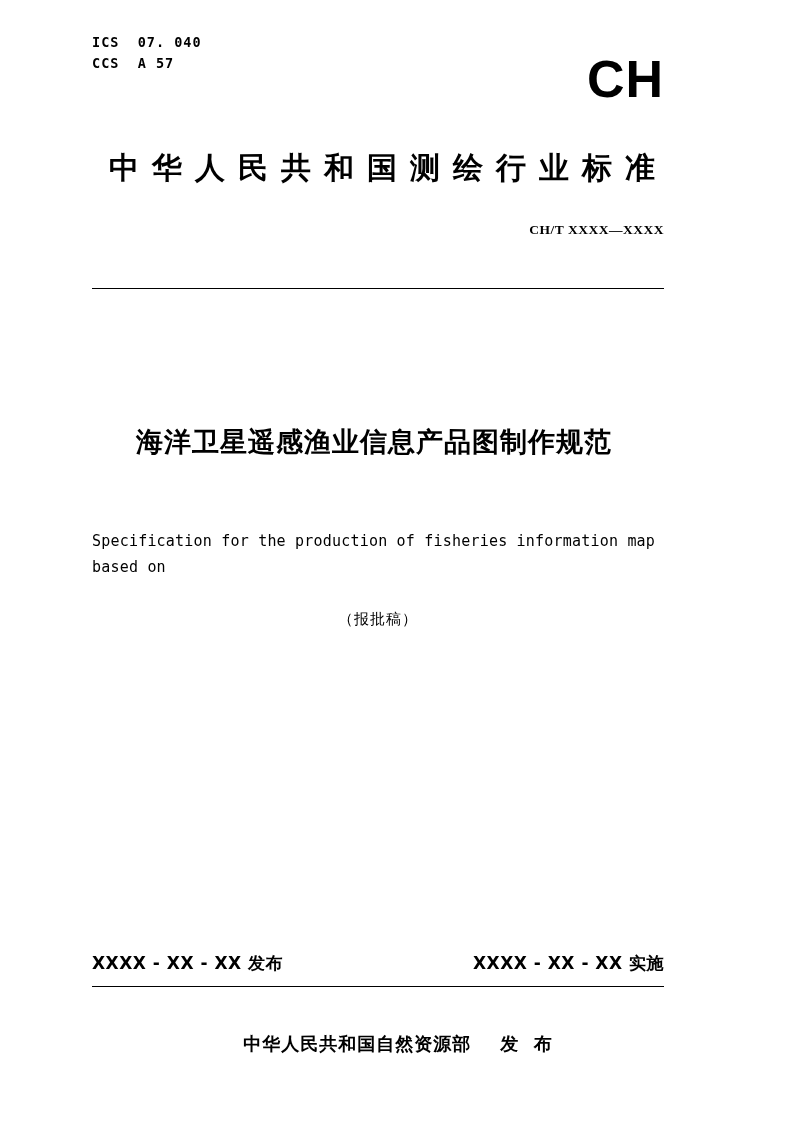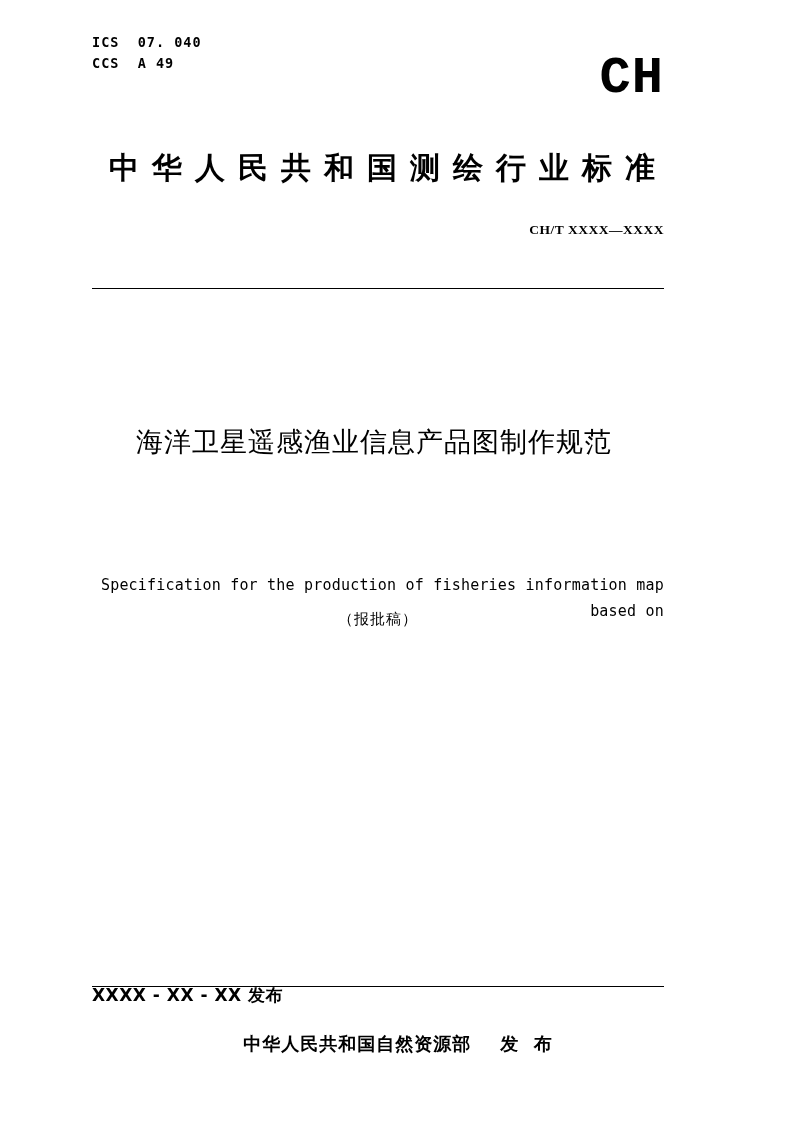--- a/index.html
+++ b/index.html
@@ -33,21 +33,21 @@
     line-height: 21px;
     font-weight: 600;
   }
   .codes div { white-space: pre; }
 
   
   .ch-logo {
     position: absolute;
     right: 92px;
     top: 52px;
-    font-family: Liberation Mono, monospace;
+    font-family: Liberation Sans, sans-serif;
     font-weight: bold;
     font-size: 52px;
     letter-spacing: 1px;
     line-height: 54px;
   }
 
   
   .national-title {
     position: absolute;
     left: 8px;
@@ -91,37 +91,36 @@
   }
 
   
   .doc-title-cn {
     position: absolute;
     left: 52px;
     right: 60px;
     top: 424px;
     text-align: center;
     font-family: "DejaVu Sans", sans-serif;
-    font-weight: normal;
+    font-weight: bold;
     font-size: 27px;
     letter-spacing: 1px;
   }
 
   
   .doc-title-en {
     position: absolute;
     left: 92px;
     right: 92px;
     top: 528px;
-    text-align: right;
+    text-align: left;
     font-family: "DejaVu Sans Mono", monospace;
     font-size: 15px;
     line-height: 26px;
     letter-spacing: 0.2px;
-    margin-top: 44px;
   }
 
   
   .draft-note {
     position: absolute;
     left: 0;
     right: 0;
     top: 610px;
     text-align: center;
     font-family: Liberation Sans, sans-serif;
@@ -135,21 +134,20 @@
     left: 92px;
     right: 92px;
     top: 952px;
     display: flex;
     justify-content: space-between;
     align-items: center;
     font-family: "DejaVu Sans", sans-serif;
     font-weight: bold;
     font-size: 17px;
     letter-spacing: 0.5px;
-    margin-top: 32px;
   }
   .footer-row .date-txt { white-space: pre; }
 
   
   .publisher {
     position: absolute;
     left: 0;
     right: 0;
     top: 1032px;
     text-align: center;
@@ -161,21 +159,21 @@
     padding-left: 40px;
   }
 </style>
 </head>
 <body>
 
 <div class="page">
 
   <div class="codes">
     <div>ICS  07. 040</div>
-    <div>CCS  A 49</div>
+    <div>CCS  A 57</div>
   </div>
 
   <div class="ch-logo">CH</div>
 
   <div class="national-title">中华人民共和国测绘行业标准</div>
 
   <div class="std-number">CH/T XXXX—XXXX</div>
 
   <div class="rule-top"></div>
 
@@ -184,17 +182,18 @@
   <div class="doc-title-en">
     <div>Specification for the production of fisheries information map based on</div>
   </div>
 
   <div class="draft-note">（报批稿）</div>
 
   <div class="rule-bottom"></div>
 
   <div class="footer-row">
     <span class="date-txt">XXXX - XX - XX 发布</span>
+    <span class="date-txt">XXXX - XX - XX 实施</span>
   </div>
 
   <div class="publisher">中华人民共和国自然资源部    发  布</div>
 
 </div>
 
 </body></html>

